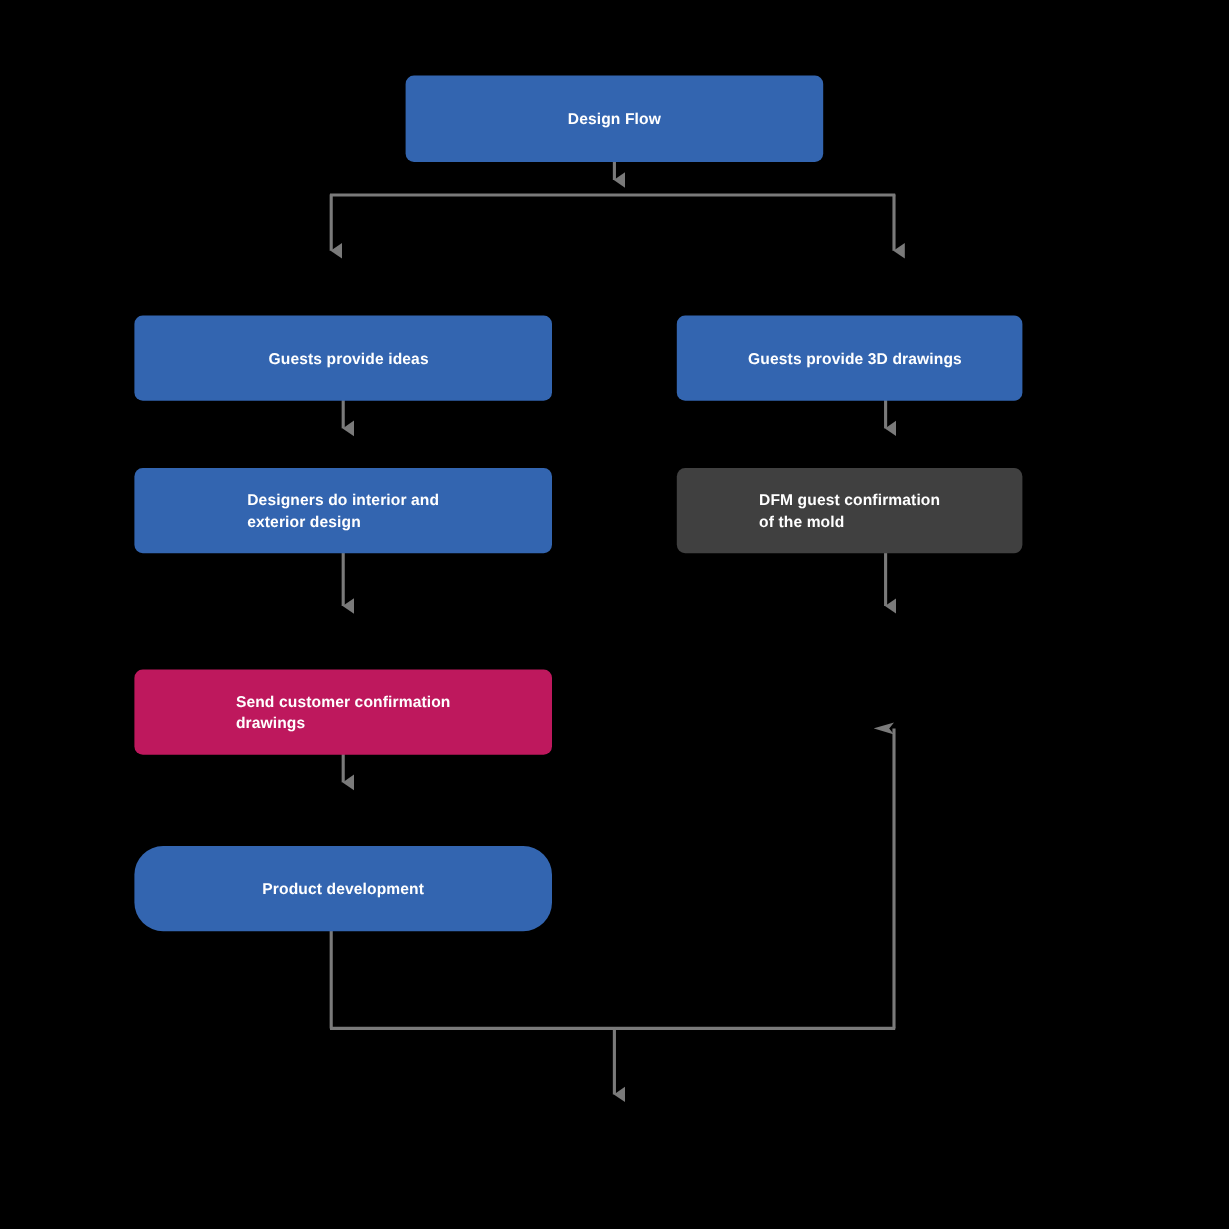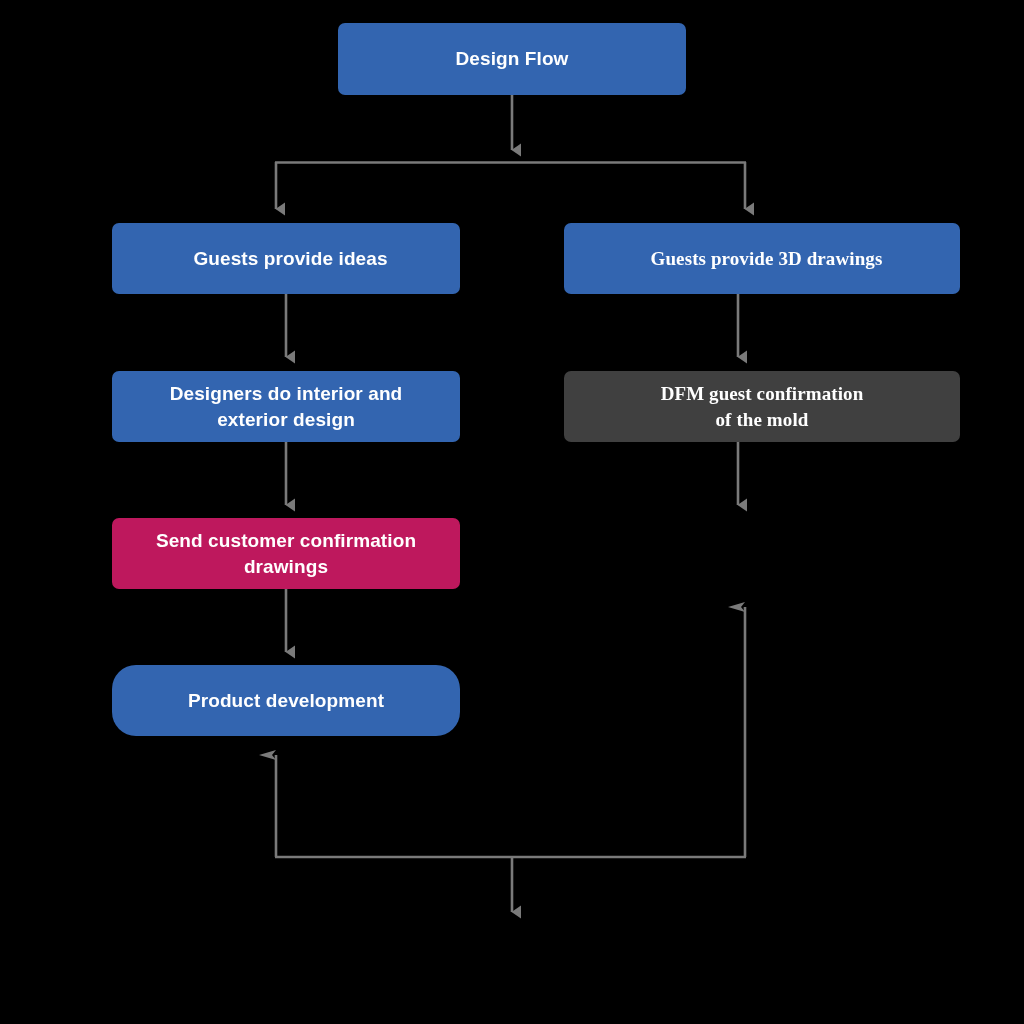--- a/index.html
+++ b/index.html
@@ -30,40 +30,40 @@
   }
   .node {
     position: absolute;
     box-sizing: border-box;
     background: #3365B0;
     border-radius: 7px;
     color: #ffffff;
     display: flex;
     align-items: center;
     justify-content: center;
-    text-align: center;
     font-weight: 700;
-    font-size: 19px;
+    font-size: 13px;
     line-height: 1.32;
     letter-spacing: 0.1px;
     padding: 4px 12px;
+    margin-top: 40px;
     -webkit-font-smoothing: antialiased;
   }
   .node .label {
     display: block;
     white-space: pre-line;
   }
   
   .col-left   { left: 112px; width: 348px; }
-  .col-right  { left: 564px; width: 396px; font-family: Liberation Serif, serif; }
+  .col-right  { left: 564px; width: 288px; }
   .col-center { left: 338px; width: 348px; }
 
   .row-title { top: 23px;  height: 72px; }
   .row-1     { top: 223px; height: 71px; padding-left: 21px; }
-  .row-2     { top: 371px; height: 71px; }
+  .row-2     { top: 350px; height: 71px; }
   .row-3     { top: 518px; height: 71px; }
   .row-4     { top: 665px; height: 71px; border-radius: 24px; }
   .row-5     { top: 925px; height: 70px; }
 </style>
 </head>
 <body style="background: rgb(0, 0, 0);">
 
 <div id="stage" style="background: rgb(0, 0, 0);">
 
   <svg id="connectors" viewBox="0 0 1024 1024" width="1024" height="1024" aria-hidden="true">

